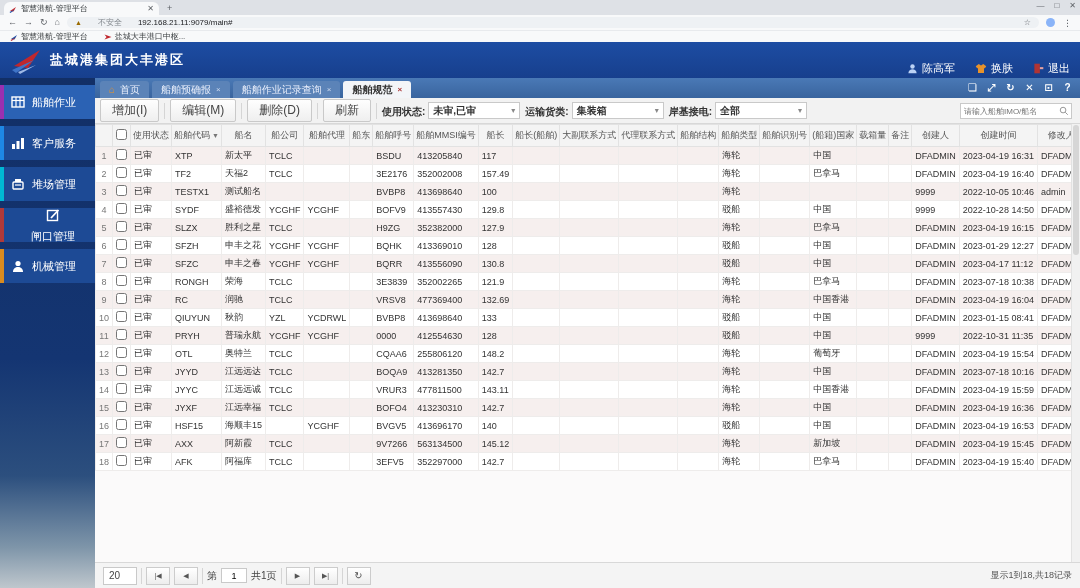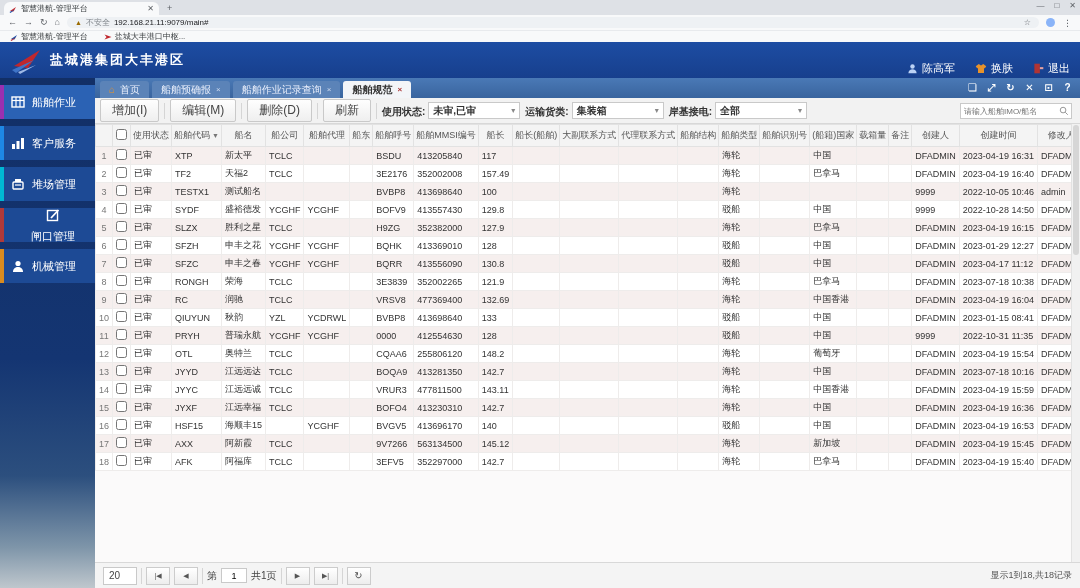--- a/index.html
+++ b/index.html
@@ -9,21 +9,21 @@
   .chrome { background:#dee1e6; }
   .tabstrip { height:15px; display:flex; align-items:flex-end; padding-left:4px; position:relative; }
   .btab { width:155px; height:13px; background:#f8f9fa; border-radius:6px 6px 0 0;
     display:flex; align-items:center; gap:4px; padding:0 5px; font-size:8px; color:#3c4043; }
   .btab .x { margin-left:auto; color:#5f6368; font-size:8px; }
   .newtab { font-size:9px; color:#5f6368; margin-left:8px; margin-bottom:2px; }
   .winctl { position:absolute; right:4px; top:1px; display:flex; gap:10px; font-size:8px; color:#5f6368; }
   .addrbar { height:15px; background:#f8f9fa; display:flex; align-items:center; gap:7px; padding:0 8px; }
   .navg { font-size:9px; color:#5f6368; line-height:1; }
   .urlbox { flex:1; height:11px; background:#eef1f4; border-radius:6px; display:flex; align-items:center;
-    gap:4px; padding:0 8px; font-size:8px; color:#5f6368; }
+    gap:16px; padding:0 8px; font-size:8px; color:#5f6368; }
   .urlbox .warn { color:#9a6b00; font-size:7px; }
   .urlbox .sec { color:#80868b; }
   .urlbox .url { color:#202124; }
   .chromeright { display:flex; gap:8px; align-items:center; font-size:9px; color:#5f6368; }
   .avatar { width:9px; height:9px; border-radius:50%; background:#8ab4f8; }
   .bookmarks { height:12px; background:#f8f9fa; border-top:1px solid #e8eaed; display:flex; gap:16px;
     align-items:center; padding:0 10px; font-size:8px; color:#3c4043; }
   .bm { display:flex; align-items:center; gap:3px; }
   
   .appheader { height:36px; background:linear-gradient(#1d4da3,#173f8d); display:flex; align-items:center;

